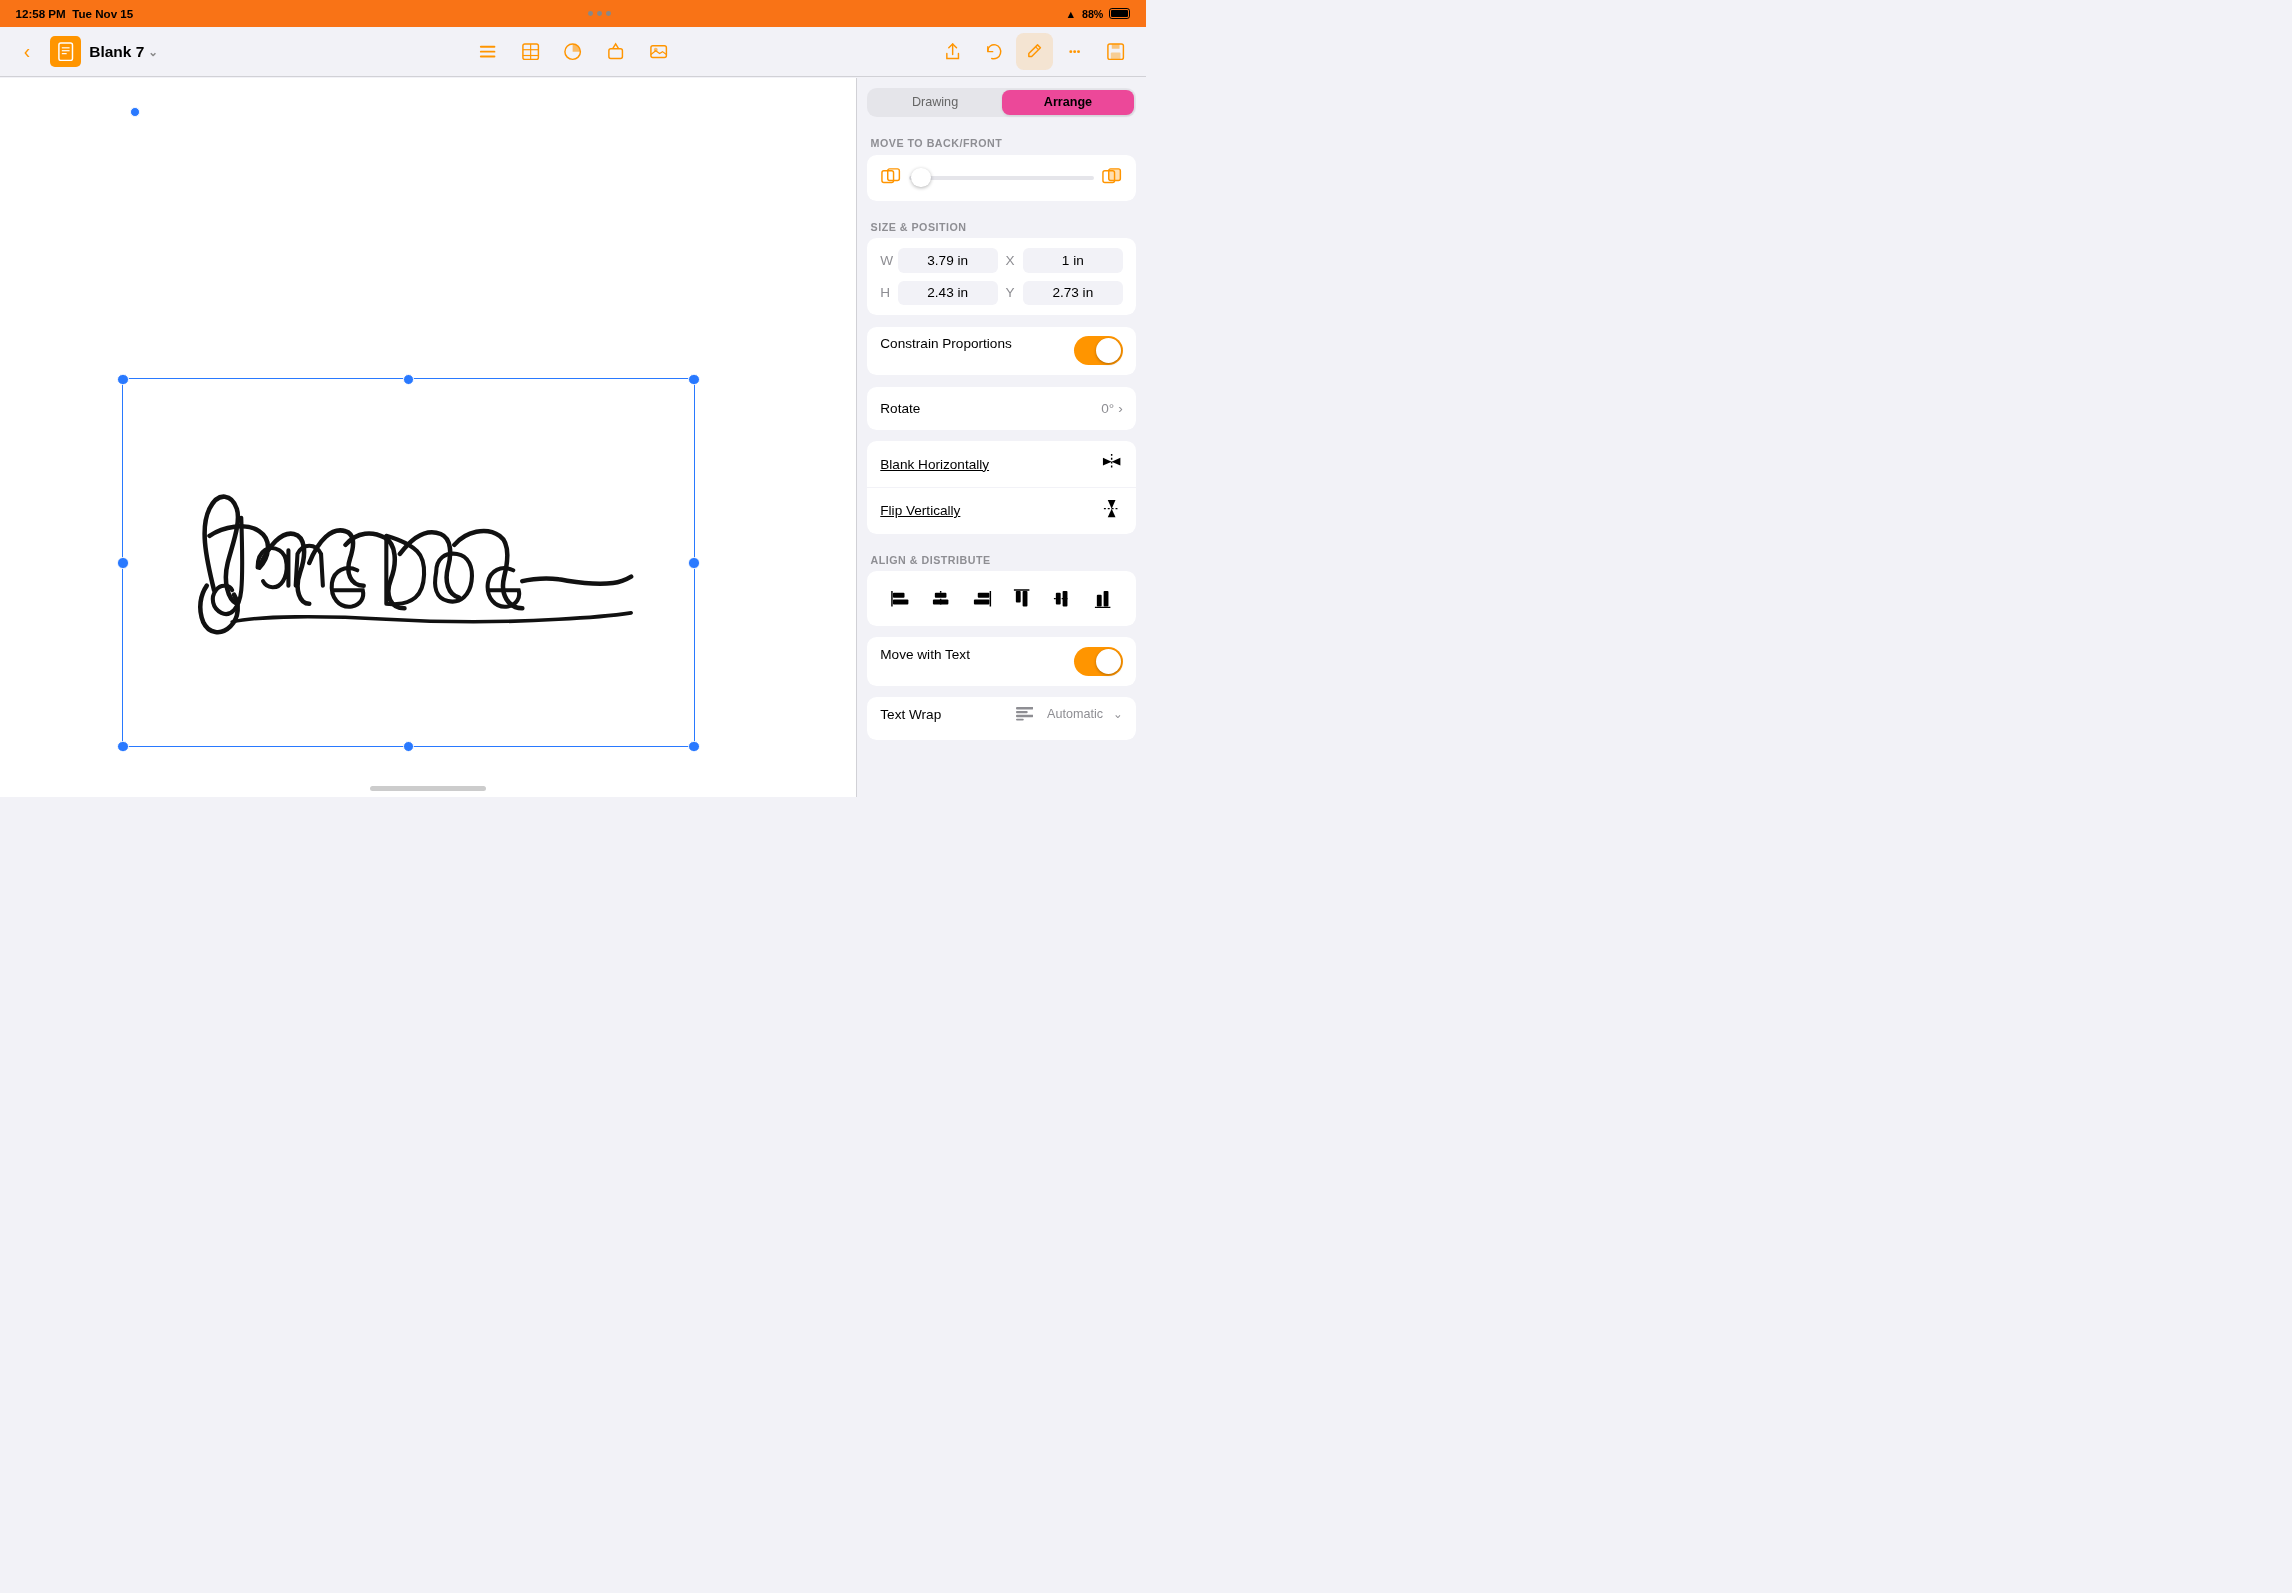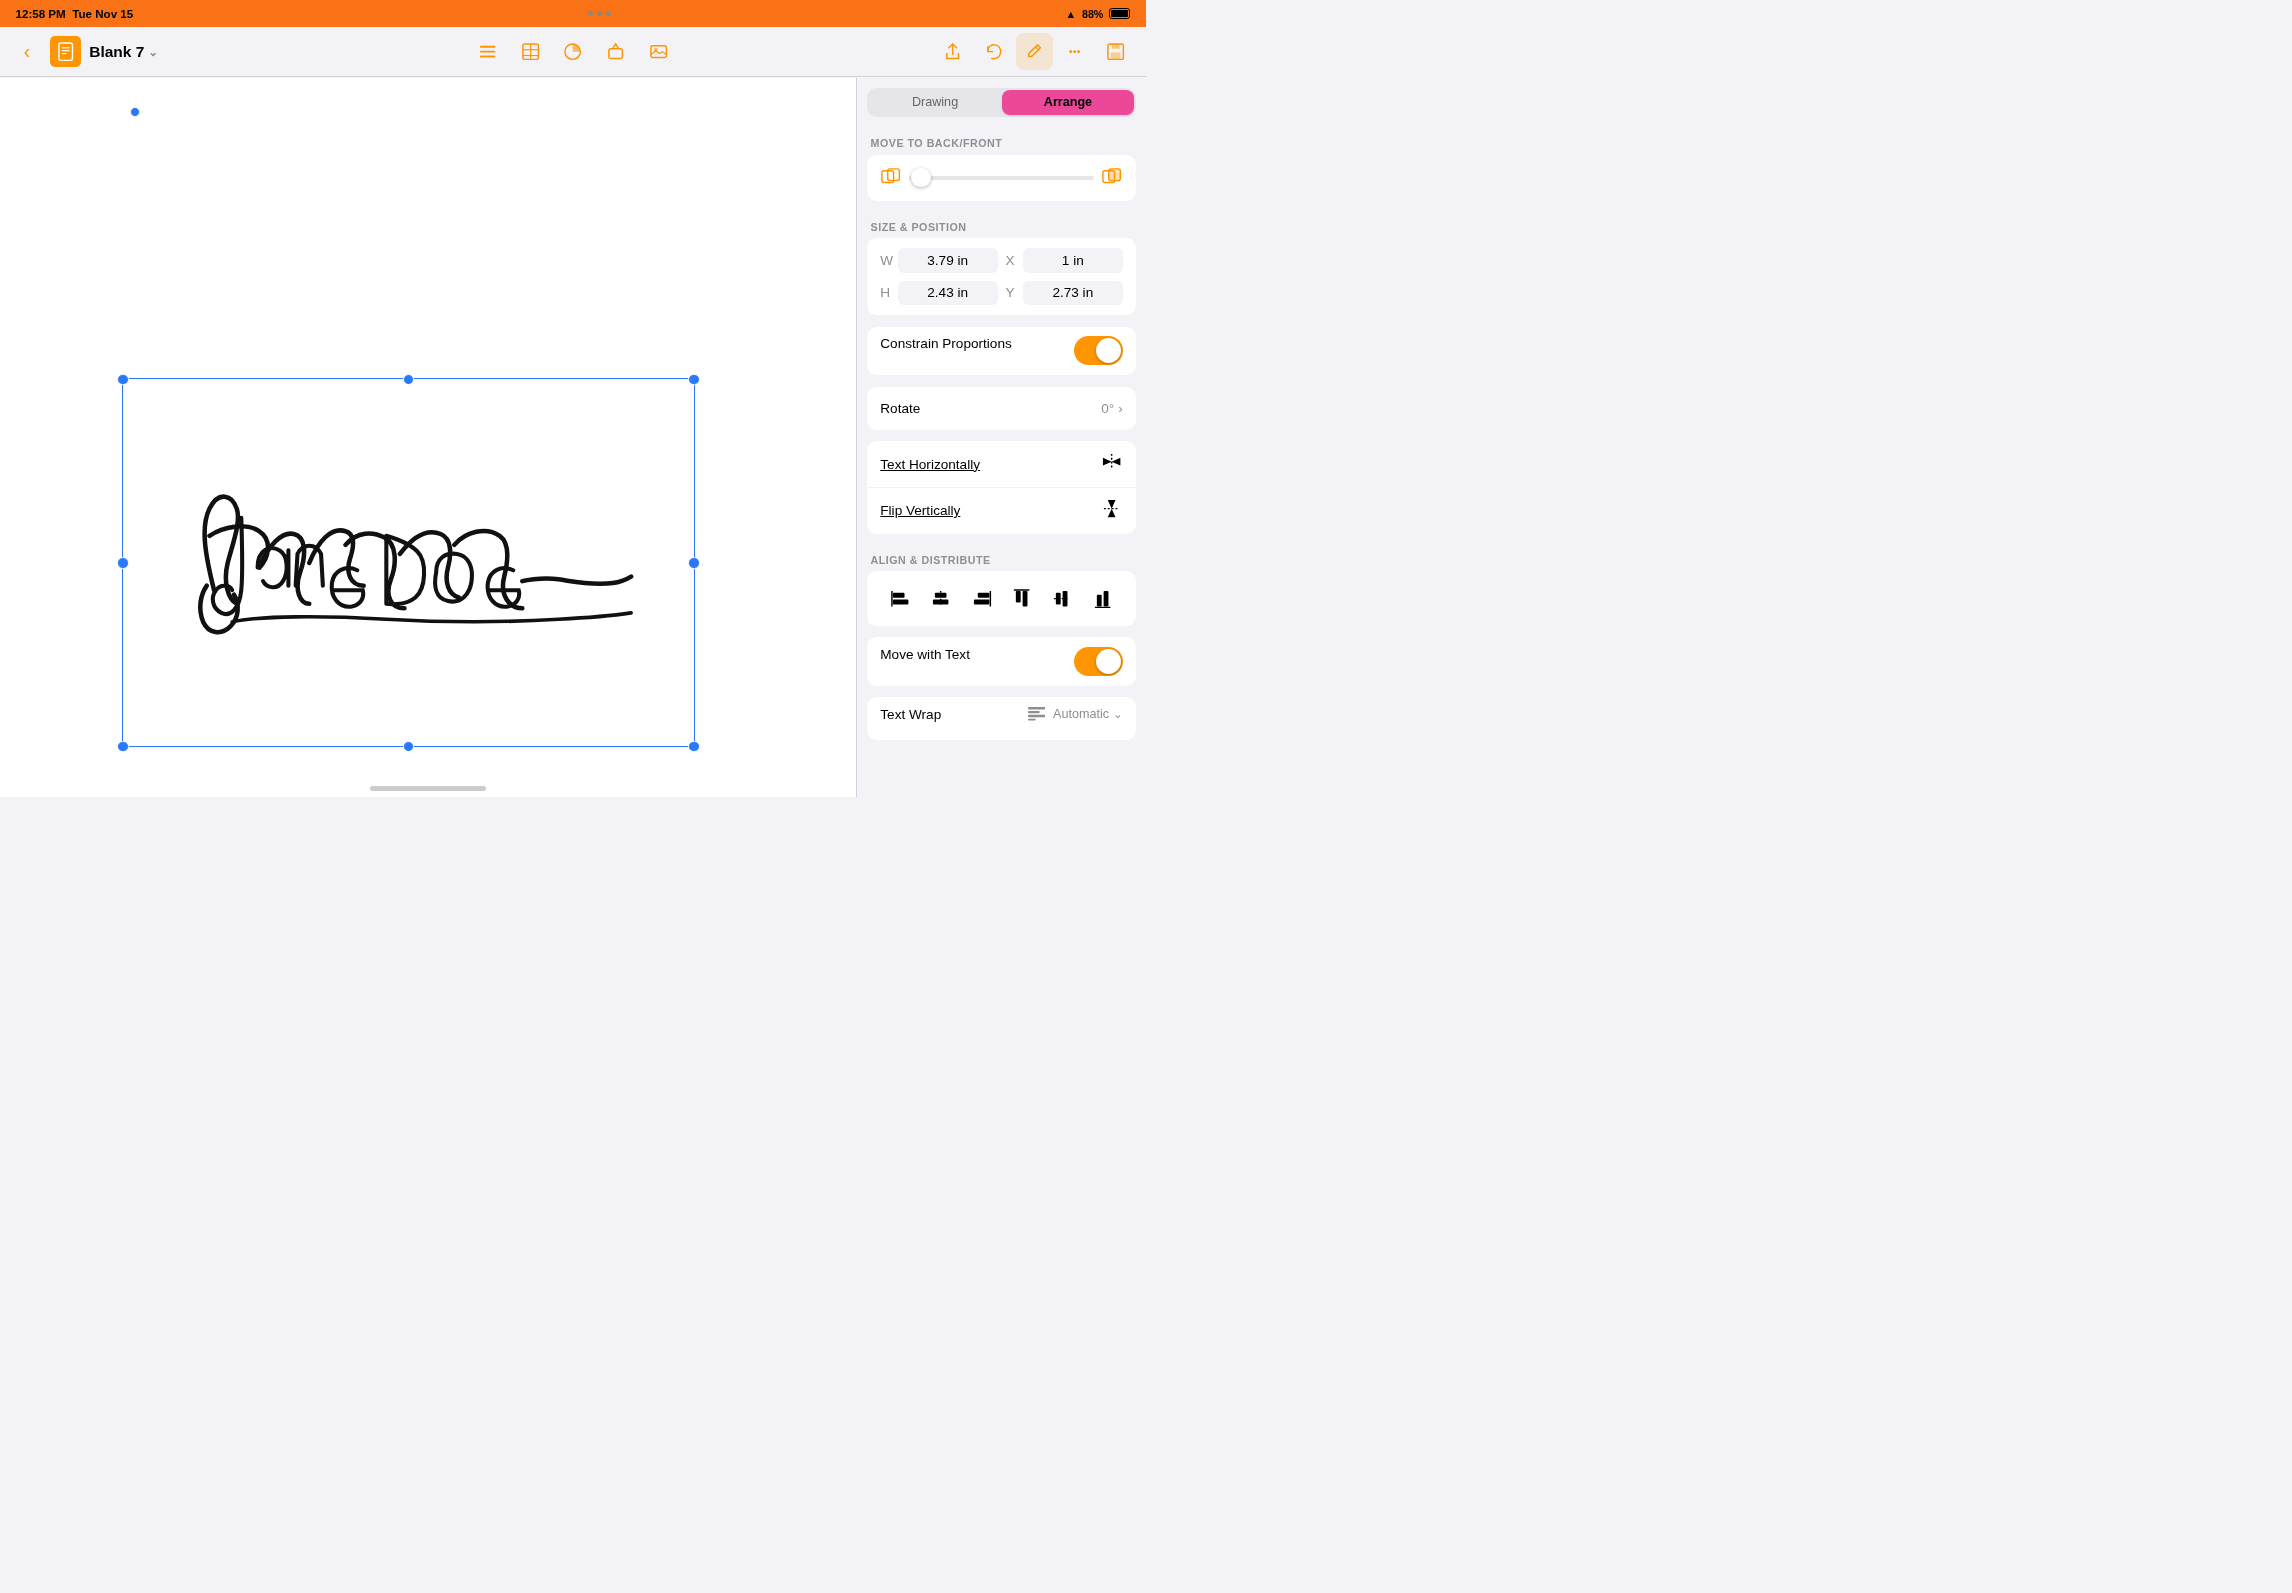--- a/index.html
+++ b/index.html
@@ -394,21 +394,21 @@
       display: flex; align-items: center; justify-content: center;
       font-size: 17.5px;
       cursor: pointer;
       color: #000;
     }
 
     
     .text-wrap-value {
       display: flex;
       align-items: center;
-      gap: 4px;
+      gap: 10px;
       font-size: 12.6px;
       color: #8e8e93;
     }
   </style>
 </head>
 <body>
 
 <div class="status-bar">
   <div class="status-bar-left">
     <span>12:58 PM</span> &nbsp;<span>Tue Nov 15</span>
@@ -714,21 +714,21 @@
           <span>0°</span>
           <span class="rotate-chevron">›</span>
         </div>
       </div>
     </div>
   </div>
 
   <div class="panel-section">
     <div class="panel-card">
       <div class="flip-row">
-        <span class="flip-label">Text Horizontally</span>
+        <span class="flip-label">Blank Horizontally</span>
         <span class="flip-icon">
           <svg width="21.3" height="21.3" viewBox="0 0 22 22" fill="none">
             <path d="M11 3 L11 19" stroke="#000" stroke-width="1.5" stroke-dasharray="2 2"></path>
             <path d="M2 7 L11 11 L2 15 Z" fill="#000"></path>
             <path d="M20 7 L11 11 L20 15 Z" fill="#000"></path>
           </svg>
         </span>
       </div>
       <div class="flip-row">
         <span class="flip-label">Flip Vertically</span>

